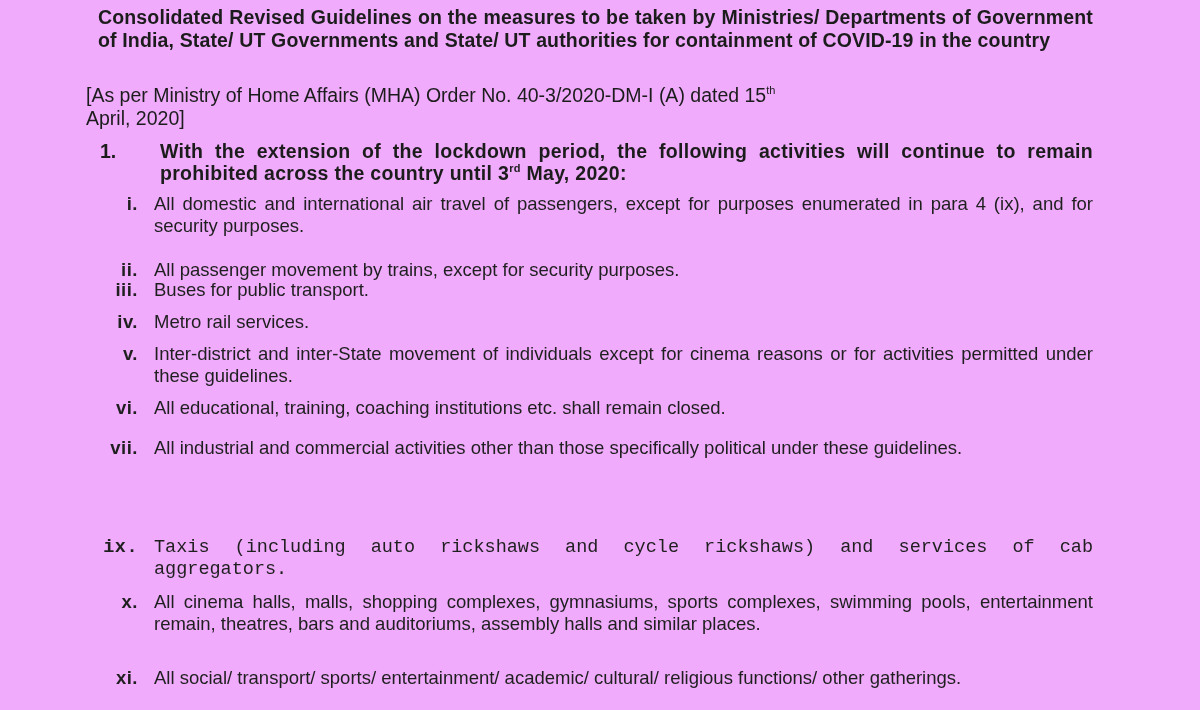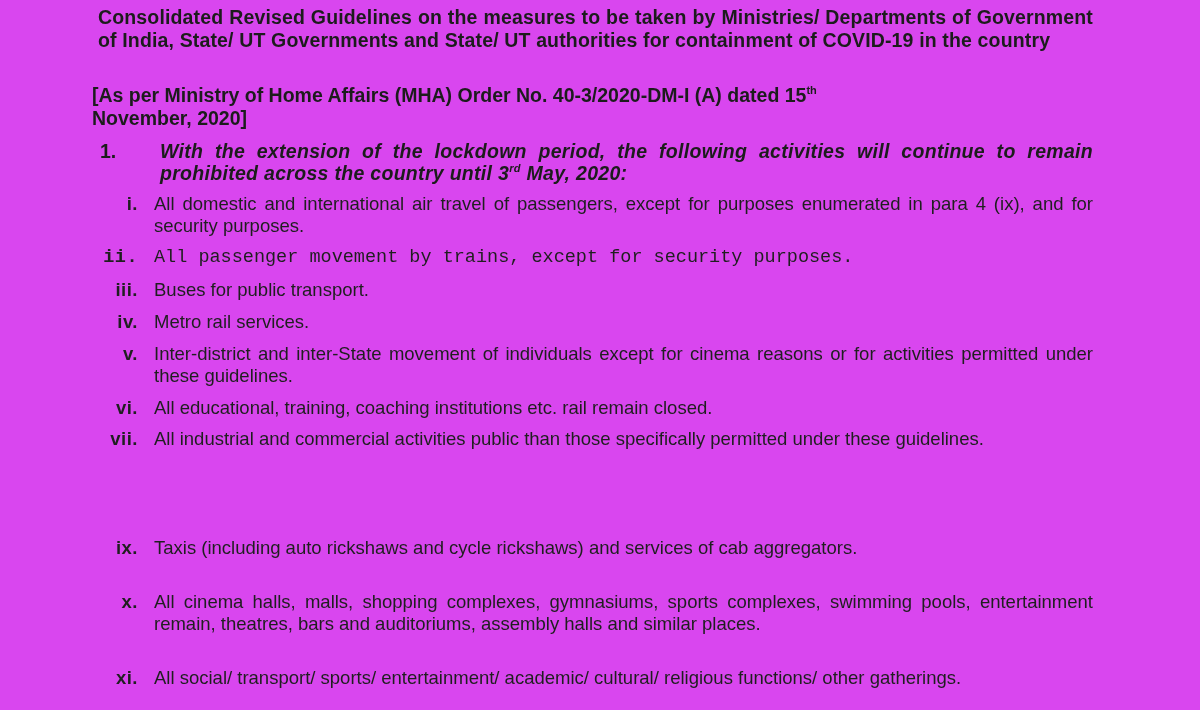--- a/index.html
+++ b/index.html
@@ -12,41 +12,41 @@
       height: 710px;
       overflow: hidden;
       position: relative;
       color: #1a1a1a;
       font-family: "Liberation Sans", "DejaVu Sans", sans-serif;
     }
     .page {
       position: absolute;
       left: 0; top: 0;
       width: 1200px; height: 710px;
-      background: #d946ef;
+      background: #f0abfc;
     }
     .title-block {
       position: absolute;
       left: 98px;
       top: 6px;
       width: 995px;
       font-weight: bold;
       font-size: 19.5px;
       line-height: 23px;
       text-align: justify;
       text-align-last: left;
       color: #1c1c1c;
       letter-spacing: 0.15px;
     }
     .order-block {
       position: absolute;
-      left: 92px;
+      left: 86px;
       top: 84px;
       width: 995px;
-      font-weight: bold;
+      font-weight: normal;
       font-size: 19.5px;
       line-height: 23px;
       color: #1c1c1c;
     }
     sup {
       font-size: 11px;
       line-height: 0;
       vertical-align: 8px;
     }
     .para {
@@ -63,21 +63,20 @@
       position: absolute;
       left: 0;
       top: 0;
       width: 60px;
     }
     .para-text {
       margin-left: 60px;
       text-align: justify;
       text-align-last: left;
       letter-spacing: 0.3px;
-      font-style: italic;
     }
     .item {
       position: absolute;
       left: 80px;
       width: 1013px;
       font-size: 18.5px;
       line-height: 22px;
       color: #1f1f1f;
     }
     .item-marker {
@@ -97,34 +96,34 @@
   </style>
 </head>
 <body>
 
 <div class="page">
 
   <div class="title-block">Consolidated Revised Guidelines on the measures to be taken by Ministries/ Departments of Government of India, State/ UT Governments and State/ UT authorities for containment of COVID-19 in the country</div>
 
   <div class="order-block">
     <span>[As per Ministry of Home Affairs (MHA) Order No. 40-3/2020-DM-I (A) dated 15</span><sup>th</sup><br>
-    <span>November, 2020]</span>
+    <span>April, 2020]</span>
   </div>
 
   <div class="para">
     <span class="para-num">1.</span>
     <div class="para-text"><span>With the extension of the lockdown period, the following activities will continue to remain prohibited across the country until 3</span><sup>rd</sup><span> May, 2020:</span></div>
   </div>
 
   <div class="item" style="top:193px;">
     <span class="item-marker">i.</span>
     <div class="item-text">All domestic and international air travel of passengers, except for purposes enumerated in para 4 (ix), and for security purposes.</div>
   </div>
 
-  <div class="item" style="top:247px;font-family:Liberation Mono, monospace;">
+  <div class="item" style="top:259px;">
     <span class="item-marker">ii.</span>
     <div class="item-text">All passenger movement by trains, except for security purposes.</div>
   </div>
 
   <div class="item" style="top:311px;">
     <span class="item-marker">iv.</span>
     <div class="item-text">Metro rail services.</div>
   </div>
 
   <div class="item" style="top:279px;">
@@ -132,30 +131,30 @@
     <div class="item-text">Buses for public transport.</div>
   </div>
 
   <div class="item" style="top:343px;">
     <span class="item-marker">v.</span>
     <div class="item-text">Inter-district and inter-State movement of individuals except for cinema reasons or for activities permitted under these guidelines.</div>
   </div>
 
   <div class="item" style="top:397px;">
     <span class="item-marker">vi.</span>
-    <div class="item-text">All educational, training, coaching institutions etc. rail remain closed.</div>
+    <div class="item-text">All educational, training, coaching institutions etc. shall remain closed.</div>
   </div>
 
-  <div class="item" style="top:428px;">
+  <div class="item" style="top:437px;">
     <span class="item-marker">vii.</span>
-    <div class="item-text">All industrial and commercial activities public than those specifically permitted under these guidelines.</div>
+    <div class="item-text">All industrial and commercial activities other than those specifically political under these guidelines.</div>
   </div>
 
 
-  <div class="item" style="top:537px;">
+  <div class="item" style="top:537px;font-family:Liberation Mono, monospace;">
     <span class="item-marker">ix.</span>
     <div class="item-text">Taxis (including auto rickshaws and cycle rickshaws) and services of cab aggregators.</div>
   </div>
 
   <div class="item" style="top:591px;">
     <span class="item-marker">x.</span>
     <div class="item-text">All cinema halls, malls, shopping complexes, gymnasiums, sports complexes, swimming pools, entertainment remain, theatres, bars and auditoriums, assembly halls and similar places.</div>
   </div>
 
   <div class="item" style="top:667px;">

